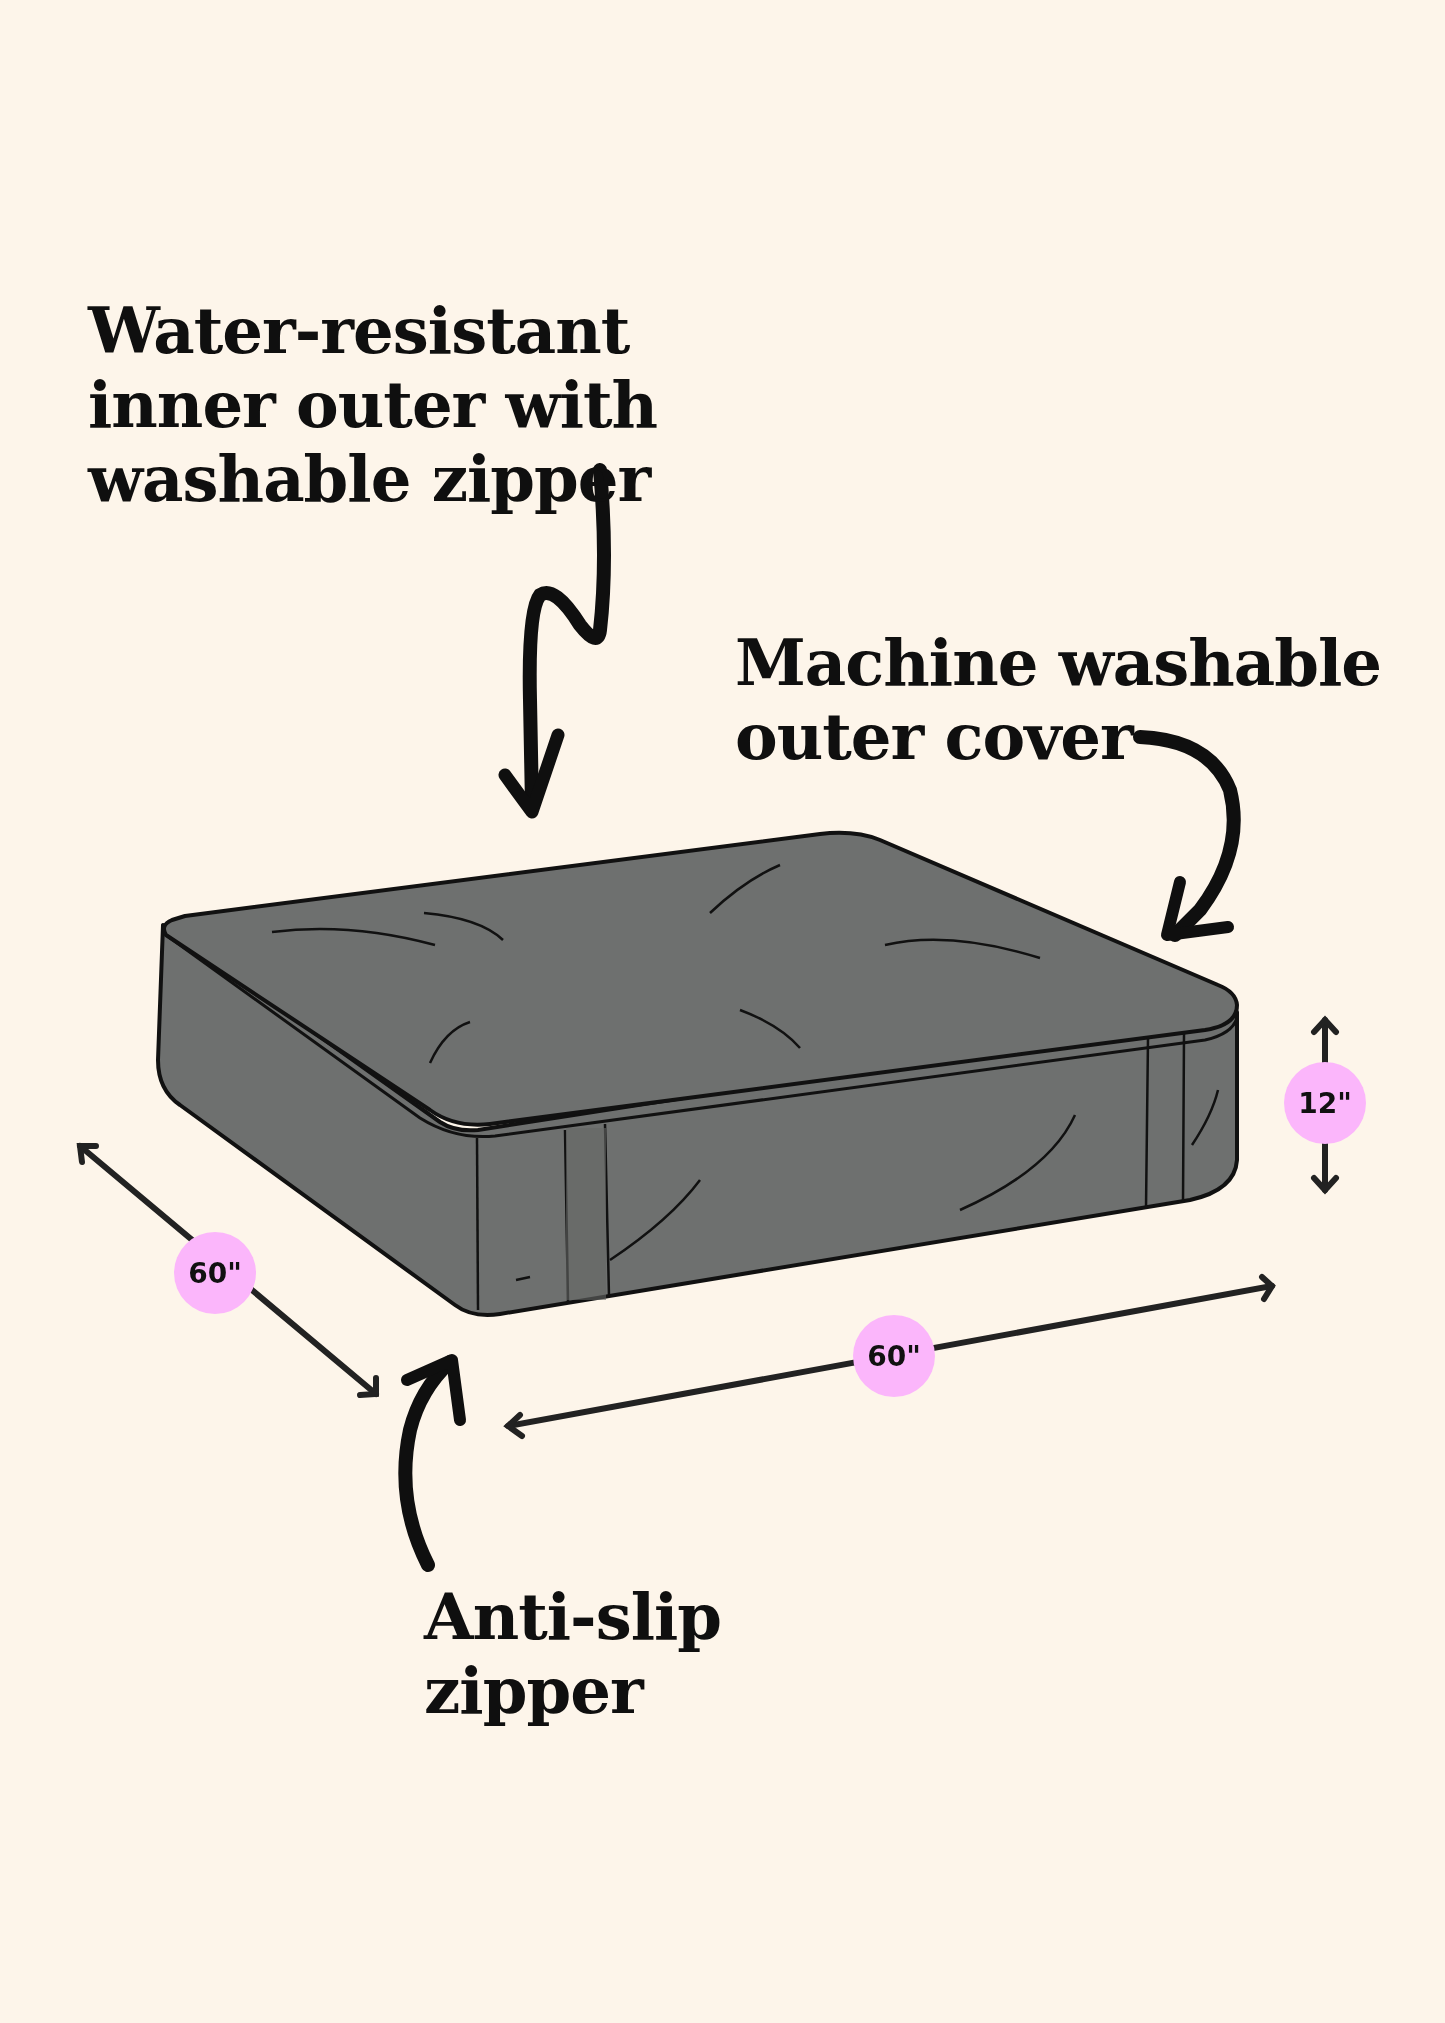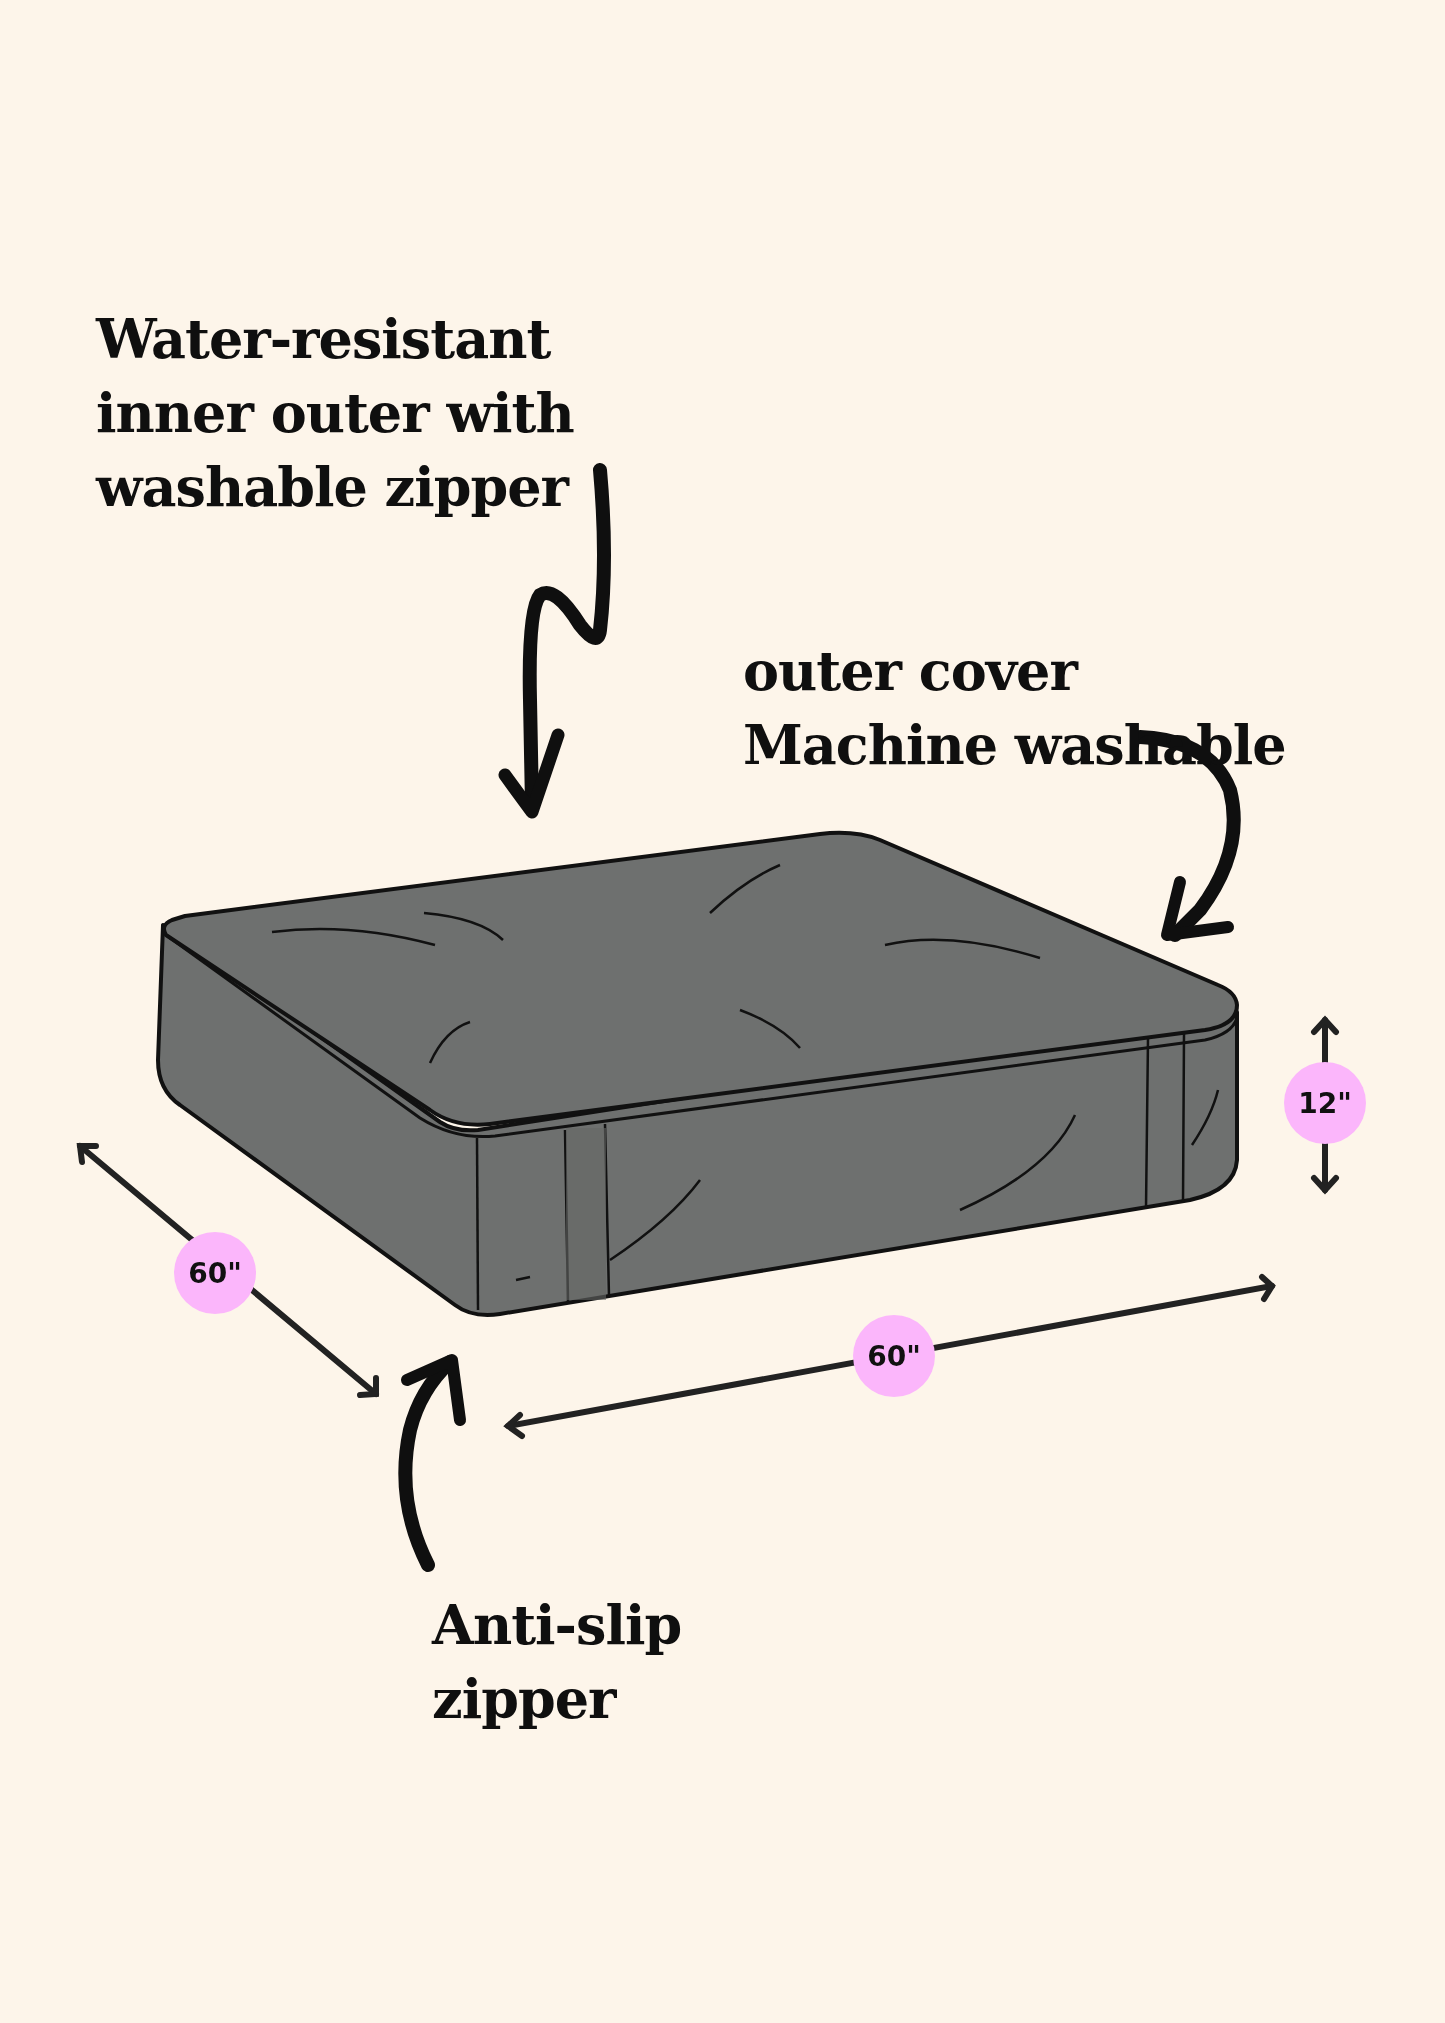--- a/index.html
+++ b/index.html
@@ -7,24 +7,24 @@
     width: 1445px; height: 2023px;
     background: #fdf5ea;
     position: relative;
     overflow: hidden;
     font-family: "DejaVu Serif", "Liberation Serif", serif;
   }
   .label {
     position: absolute;
     color: #0f0f0f;
     font-weight: bold;
-    font-size: 54px;
+    font-size: 64px;
     line-height: 74px;
     letter-spacing: -1px;
-    margin: 8px;
+    margin: 0;
   }
   .label span { display: block; white-space: nowrap; }
   #label-liner { left: 88px; top: 294px; }
   #label-cover { left: 735px; top: 626px; }
   #label-bottom { left: 424px; top: 1580px; }
   svg#art { position: absolute; left: 0; top: 0; }
   .badge {
     position: absolute;
     width: 82px; height: 82px;
     border-radius: 50%;
@@ -98,22 +98,22 @@
   </g>
 </svg>
 
 <div id="label-liner" class="label">
   <span>Water-resistant</span>
   <span>inner outer with</span>
   <span>washable zipper</span>
 </div>
 
 <div id="label-cover" class="label">
+  <span>Machine washable</span>
   <span>outer cover</span>
-  <span>Machine washable</span>
 </div>
 
 <div id="label-bottom" class="label">
   <span>Anti-slip</span>
   <span>zipper</span>
 </div>
 
 <div id="badge-height" class="badge">12"</div>
 <div id="badge-depth" class="badge">60"</div>
 <div id="badge-width" class="badge">60"</div>

